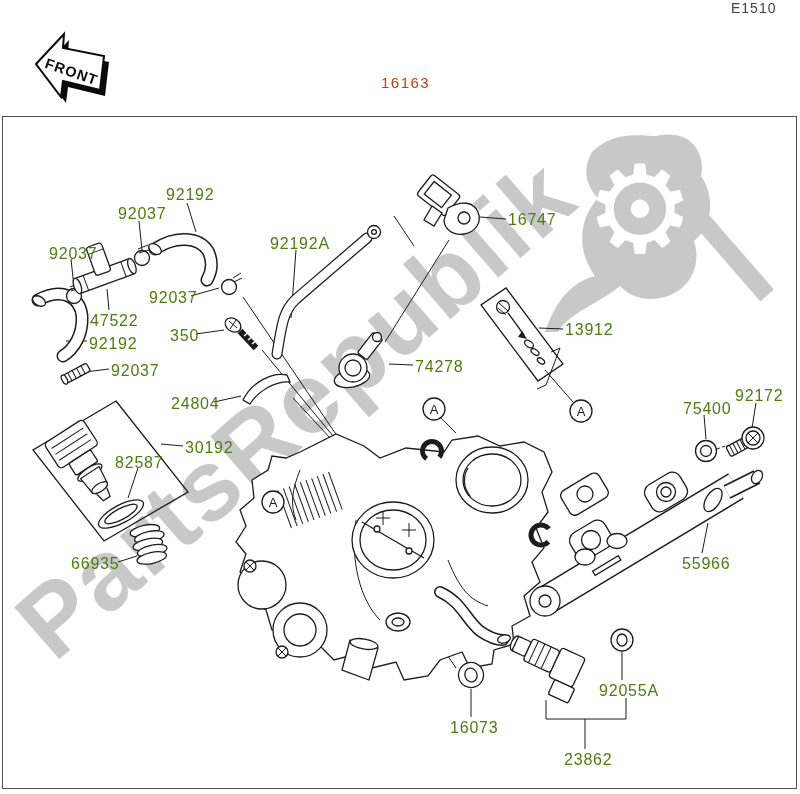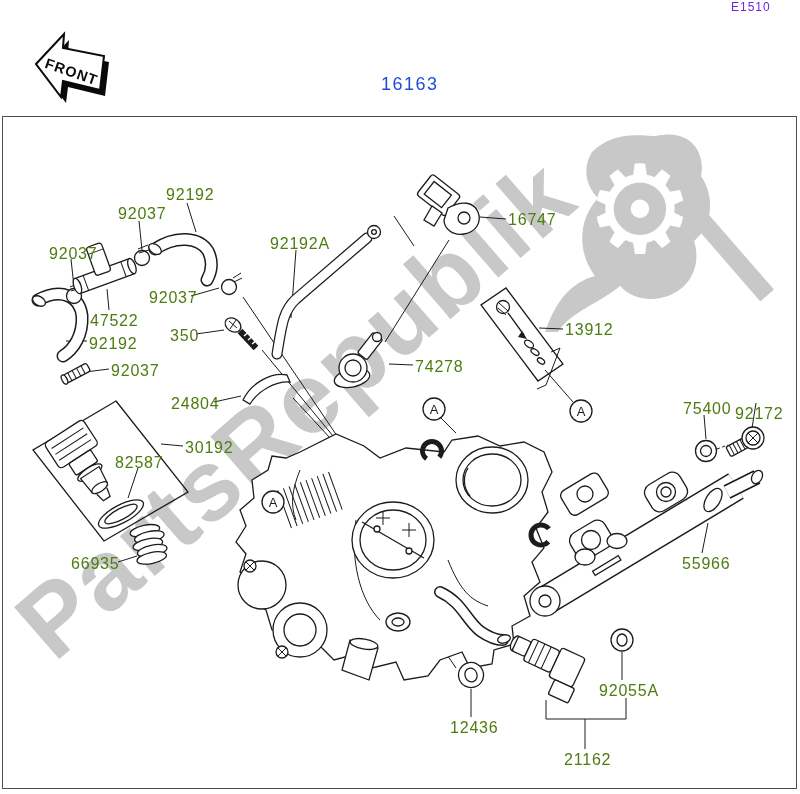--- a/index.html
+++ b/index.html
@@ -1,20 +1,20 @@
 <!DOCTYPE html>
 <html><head>
 <meta charset="utf-8">
 <style>
   html,body{margin:0;padding:0}
   body{width:800px;height:794px;background:#fff;font-family:"Liberation Sans",sans-serif;position:relative;overflow:hidden}
   .stage{position:absolute;inset:0}
   .frame{position:absolute;left:2px;top:116px;width:793px;height:671px;border:1.5px solid #4f4f4f;z-index:0;background:transparent}
-  .code-tr{position:absolute;left:731px;top:0px;font-size:12px;color:#6d28d9;letter-spacing:1px;z-index:3}
-  .assembly-no{position:absolute;left:381px;top:74px;font-size:18px;color:#1d4ed8;letter-spacing:1.5px;z-index:3}
+  .code-tr{position:absolute;left:731px;top:0px;font-size:14px;color:#404040;letter-spacing:1px;z-index:3}
+  .assembly-no{position:absolute;left:381px;top:74px;font-size:15px;color:#c2410c;letter-spacing:1.5px;z-index:3}
   .plabel{position:absolute;font-size:16px;color:#4d7c0f;letter-spacing:0.8px;white-space:nowrap;z-index:3}
   .wm-text{position:absolute;left:58px;top:570px;font-size:100px;font-weight:bold;color:#c8c8c8;letter-spacing:2px;transform:rotate(-41deg);transform-origin:0% 85%;z-index:1;white-space:nowrap;user-select:none}
   svg.wm{position:absolute;left:0;top:0;z-index:1;pointer-events:none}
   svg.art{position:absolute;left:0;top:0;z-index:2;pointer-events:none}
   svg.front{position:absolute;left:22px;top:18px;z-index:3}
   .part{fill:#fff;stroke:#1c1c1c;stroke-width:1.3}
   .ln{fill:none;stroke:#1c1c1c;stroke-width:1.3}
   .thin{fill:none;stroke:#1c1c1c;stroke-width:1}
   .tubeo{fill:none;stroke:#1c1c1c;stroke-linecap:round}
   .tubei{fill:none;stroke:#ffffff;stroke-linecap:round}
@@ -326,19 +326,19 @@
   <div class="plabel" style="left:170px;top:327px">350</div>
   <div class="plabel" style="left:171px;top:395px">24804</div>
   <div class="plabel" style="left:185px;top:439px">30192</div>
   <div class="plabel" style="left:115px;top:454px">82587</div>
   <div class="plabel" style="left:71px;top:555px">66935</div>
   <div class="plabel" style="left:270px;top:235px">92192A</div>
   <div class="plabel" style="left:508px;top:211px">16747</div>
   <div class="plabel" style="left:565px;top:321px">13912</div>
   <div class="plabel" style="left:415px;top:358px">74278</div>
   <div class="plabel" style="left:683px;top:400px">75400</div>
-  <div class="plabel" style="left:735px;top:405px">92172</div>
+  <div class="plabel" style="left:735px;top:387px">92172</div>
   <div class="plabel" style="left:682px;top:555px">55966</div>
-  <div class="plabel" style="left:450px;top:719px">12436</div>
+  <div class="plabel" style="left:450px;top:719px">16073</div>
   <div class="plabel" style="left:599px;top:682px">92055A</div>
-  <div class="plabel" style="left:564px;top:751px">21162</div>
+  <div class="plabel" style="left:564px;top:751px">23862</div>
 
 </div>
 
 </body></html>

